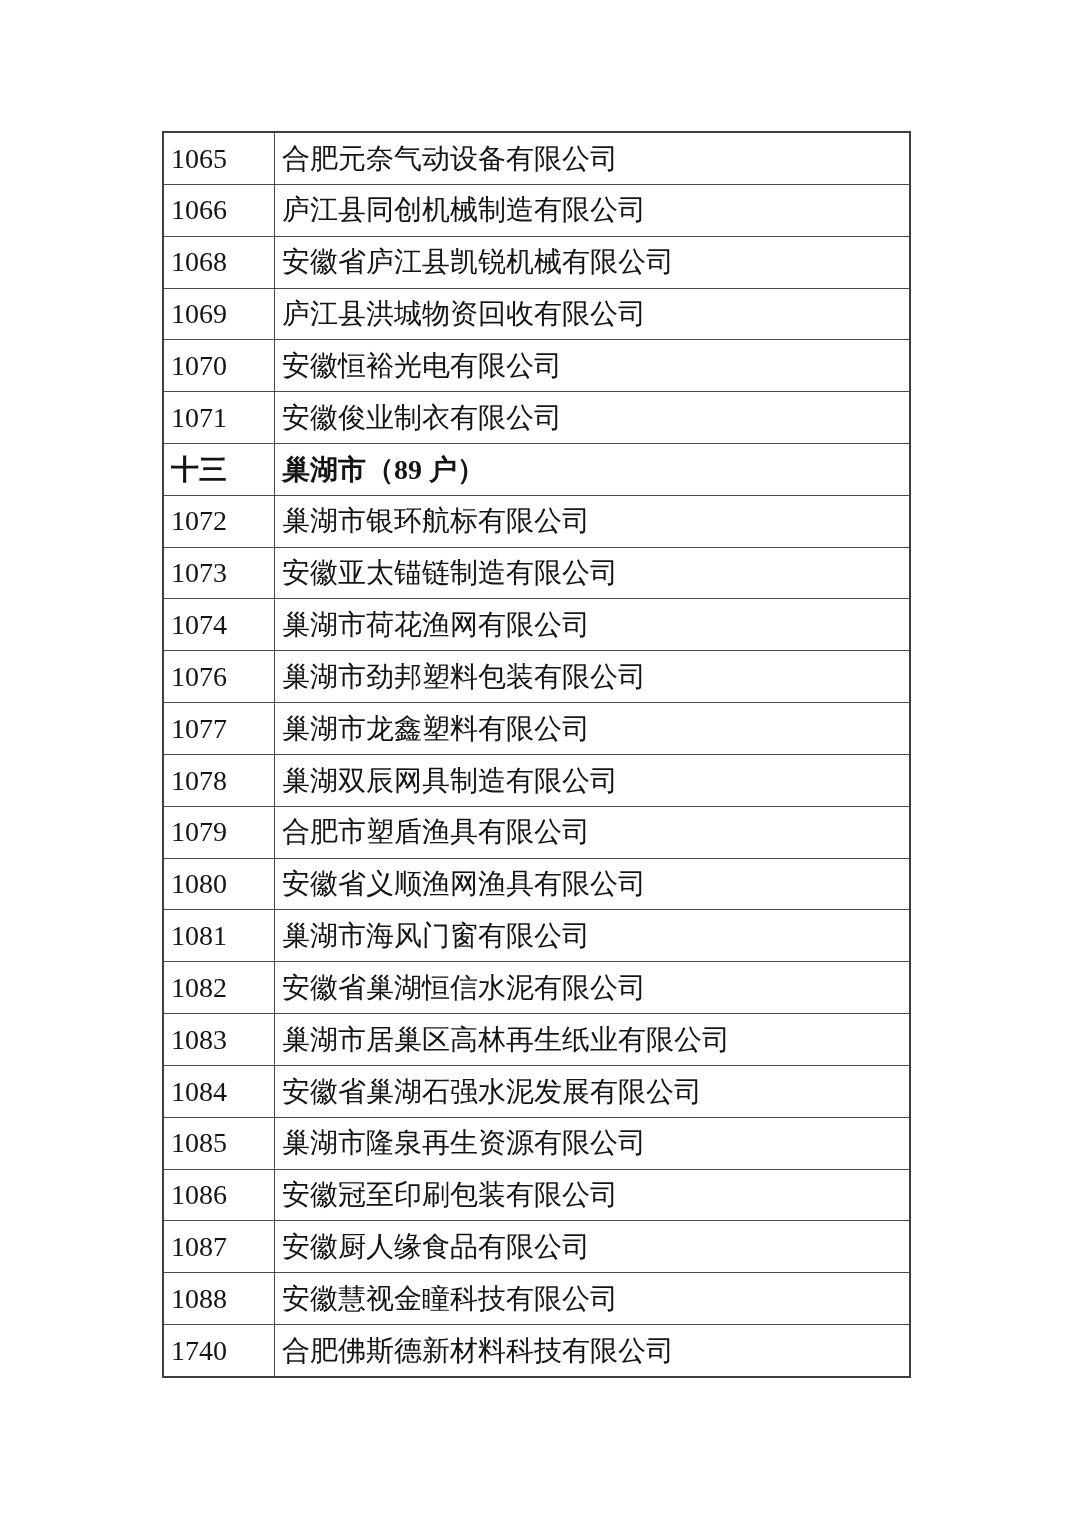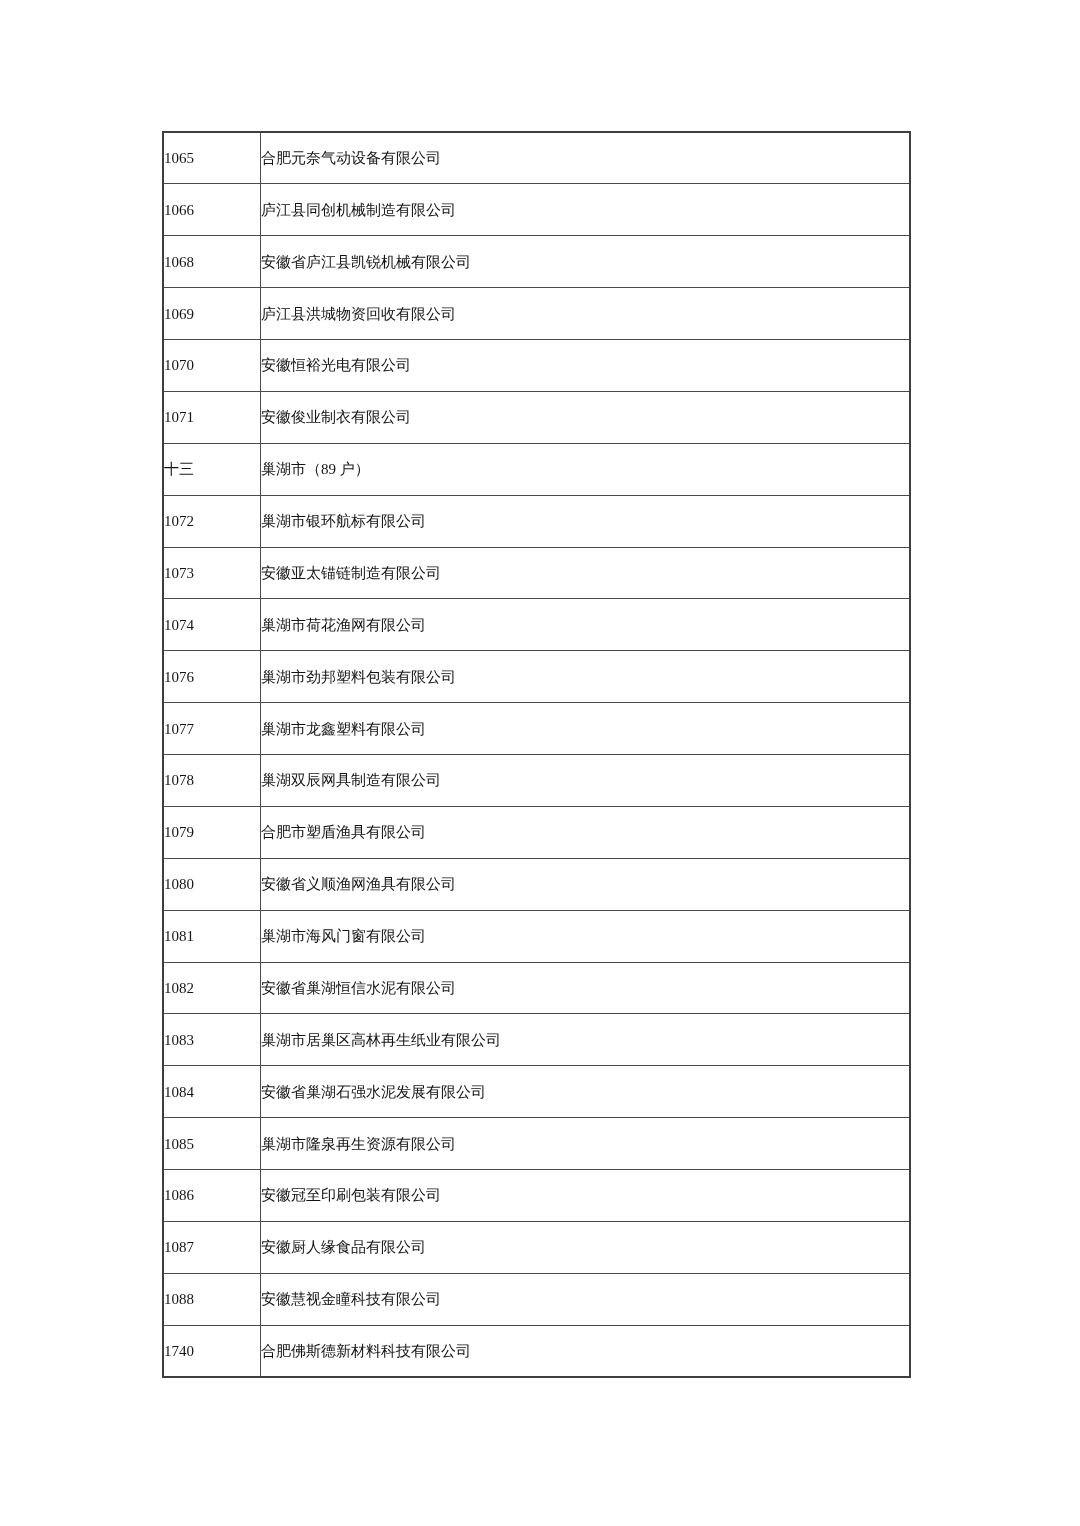--- a/index.html
+++ b/index.html
@@ -28,35 +28,35 @@
     border-collapse: collapse;
     table-layout: fixed;
     border: 2px solid #3f3f3f;
   }
   table.doc-table tr {
     height: 46.2px;
   }
   table.doc-table td {
     border: 1px solid #4a4a4a;
     vertical-align: middle;
-    font-size: 15px;
+    font-size: 28px;
     line-height: 1.2;
-    padding: 0;
+    padding: 7px;
     white-space: nowrap;
     overflow: hidden;
   }
   td.col-no {
     width: 96px;
     padding-left: 13px;
   }
   td.col-name {
     padding-left: 12px;
   }
   tr.section td {
-    font-weight: normal;
+    font-weight: bold;
     margin-top: 21px;
   }
 </style>
 </head>
 <body>
 
 <div class="page">
   <table class="doc-table">
     <tbody id="rows">
         <tr>

